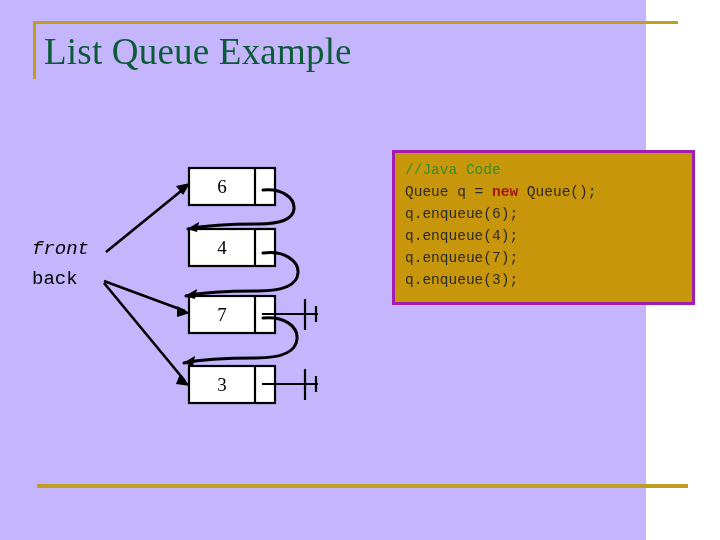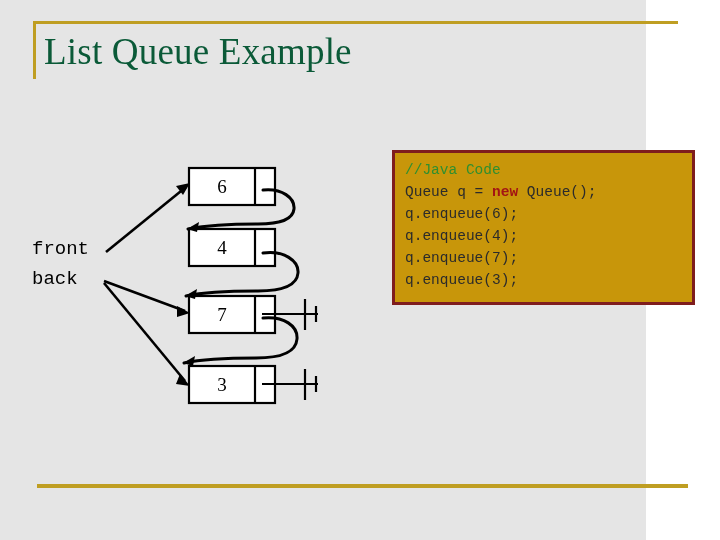--- a/index.html
+++ b/index.html
@@ -14,21 +14,21 @@
     position: relative;
     overflow: hidden;
     font-family: "Liberation Sans", sans-serif;
   }
 
   #slide {
     position: absolute;
     left: 0; top: 0;
     width: 646px;
     height: 540px;
-    background: #e5e5e5;
+    background: #c4b5fd;
   }
 
   
   .rule-top {
     position: absolute;
     left: 33px;
     top: 21px;
     width: 645px;
     height: 3px;
     background: #BF9E22;
@@ -89,21 +89,21 @@
   }
 
   
   #code-box {
     position: absolute;
     left: 392px;
     top: 150px;
     width: 303px;
     height: 155px;
     background: #C8960A;
-    border: 3px solid #7f1d1d;
+    border: 3px solid #a21caf;
     box-sizing: border-box;
     padding: 6px 12px 0 10px;
   }
   #code-box pre {
     margin: 0;
     font-family: "Liberation Mono", "DejaVu Sans Mono", monospace;
     font-size: 14.5px;
     line-height: 22px;
     color: #2B2B2B;
     white-space: pre;
@@ -194,21 +194,21 @@
       </g>
 
     </g>
   </svg>
 
   <div class="node-label" style="left:189px; top:176px; width:66px;">6</div>
   <div class="node-label" style="left:189px; top:237px; width:66px;">4</div>
   <div class="node-label" style="left:189px; top:304px; width:66px;">7</div>
   <div class="node-label" style="left:189px; top:374px; width:66px;">3</div>
 
-  <div class="ptr-label" style="left:32px; top:238px;">front</div>
+  <div class="ptr-label" style="left:32px; top:238px;font-style:italic;">front</div>
   <div class="ptr-label" style="left:32px; top:268px;text-align:center;">back</div>
 
   <div id="code-box">
     <pre><span class="tok-comment">//Java Code</span>
 <span>Queue q = </span><span class="tok-keyword">new</span><span> Queue();</span>
 <span>q.enqueue(6);</span>
 <span>q.enqueue(4);</span>
 <span>q.enqueue(7);</span>
 <span>q.enqueue(3);</span></pre>
   </div>

